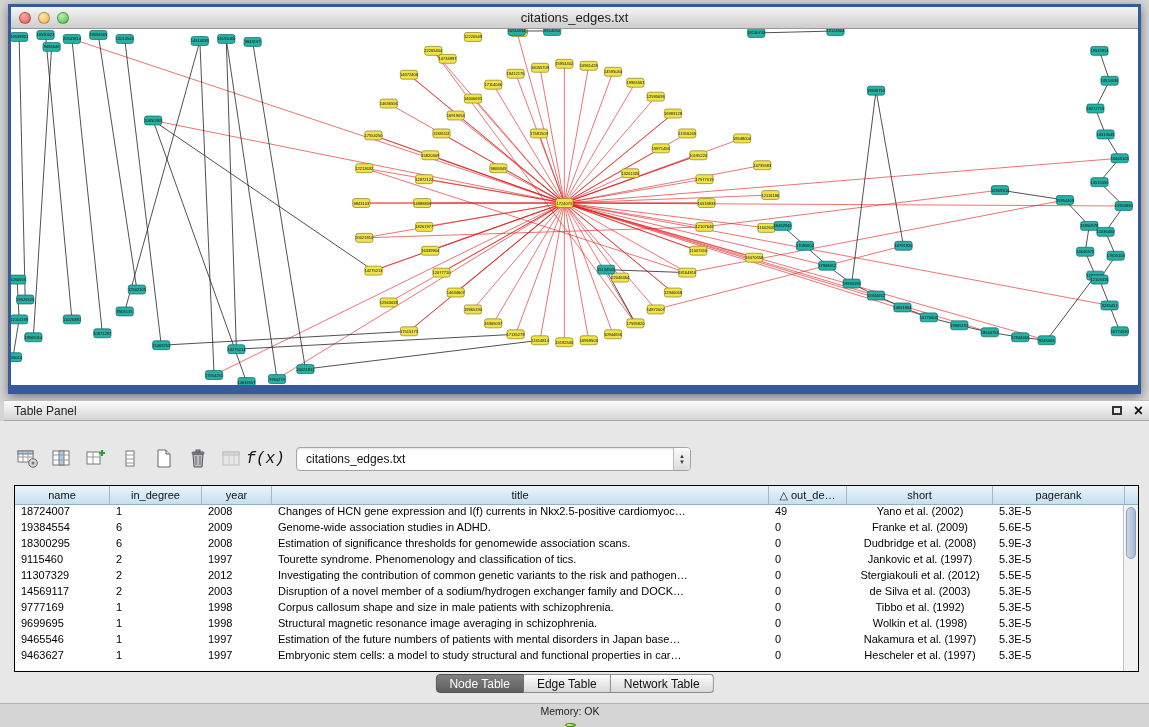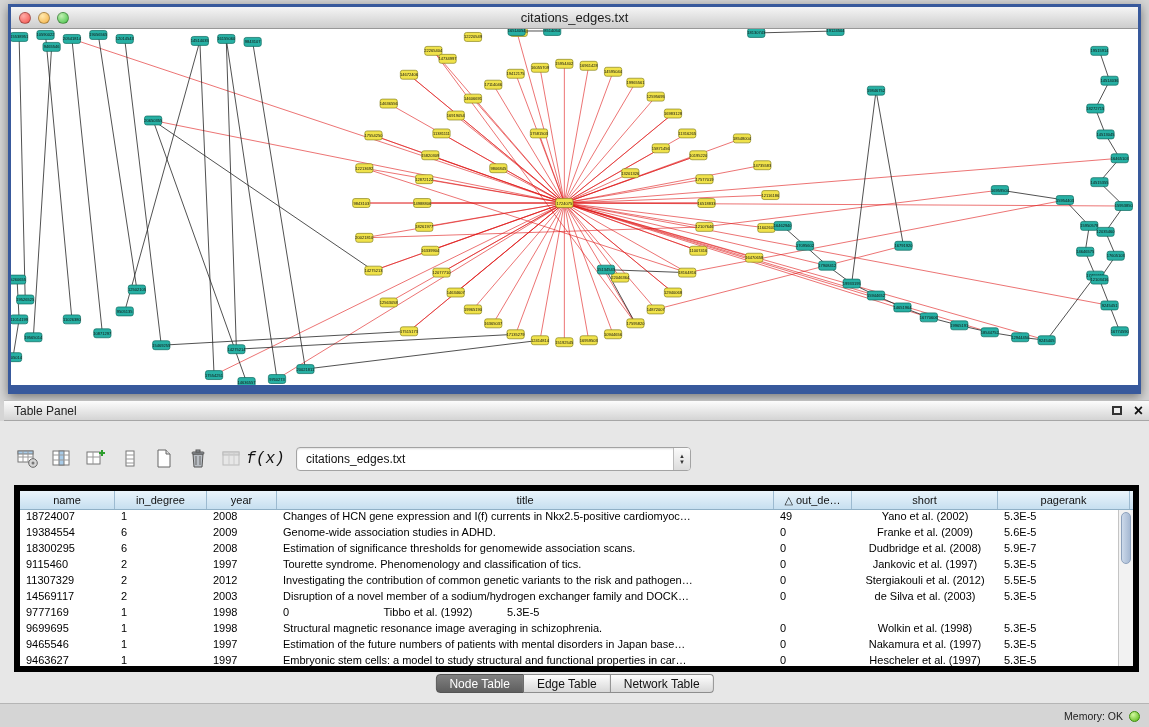--- a/index.html
+++ b/index.html
@@ -59,21 +59,21 @@
   .combo-stepper {
     width:17px; align-self:stretch; border-left:1px solid #bbb;
     display:flex; flex-direction:column; align-items:center; justify-content:center;
     font-size:6px; line-height:6px; color:#333; background:linear-gradient(#fafafa,#dcdcdc);
     border-radius:0 3px 3px 0;
   }
 
   
   .table-wrap {
     position:absolute; left:14px; top:64px; width:1125px; height:187px;
-    background:#fff; border:6px solid #000000;
+    background:#fff; border:1px solid #000000;
   }
   .thead { display:flex; height:19px; background:linear-gradient(#eaf4fb,#c6dff0); border-bottom:1px solid #8fb0c6; }
   .th {
     font-size:11px; color:#111; display:flex; align-items:center; justify-content:center;
     border-right:1px solid #9cbad0; overflow:hidden; white-space:nowrap; flex:none;
   }
   .tbody { position:absolute; top:19px; left:0; right:15px; bottom:0; overflow:hidden; background:#fff; }
   .tr { display:flex; height:16px; align-items:flex-start; }
   .td { font-size:11px; color:#000; white-space:nowrap; overflow:hidden; flex:none; padding:0 6px; }
   .td.center { text-align:center; }
@@ -91,21 +91,21 @@
     background:linear-gradient(#fdfdfd,#d8d8d8); color:#111; white-space:nowrap;
   }
   .tab:first-child { border-left:1px solid #8d8d8d; border-radius:4px 0 0 4px; }
   .tab:last-child { border-radius:0 4px 4px 0; }
   .tab.selected { background:linear-gradient(#818181,#5e5e5e); color:#fff; border-color:#545454; }
 
   
   .statusbar {
     position:absolute; left:0; bottom:0; width:1149px; height:22px;
     display:flex; align-items:center; justify-content:flex-end; gap:6px; padding-right:9px;
-    font-size:10.5px; color:#222;
+    font-size:10.5px; color:#222;flex-direction:column;
   }
   .mem-dot {
     width:11px; height:11px; border-radius:50%;
     background:radial-gradient(circle at 35% 30%, #d2f8a0, #54b411);
     border:1px solid #3e8c0c;
   }
 </style>
 </head>
 <body>
 
@@ -856,21 +856,21 @@
           <div class="td center" style="width: 146px;">Franke et al. (2009)</div>
           <div class="td" style="width: 132px;">5.6E-5</div>
         </div>
         <div class="tr">
           <div class="td" style="width: 95px;">18300295</div>
           <div class="td" style="width: 92px;">6</div>
           <div class="td" style="width: 70px;">2008</div>
           <div class="td" style="width: 497px;">Estimation of significance thresholds for genomewide association scans.</div>
           <div class="td" style="width: 78px;">0</div>
           <div class="td center" style="width: 146px;">Dudbridge et al. (2008)</div>
-          <div class="td" style="width: 132px;">5.9E-7</div>
+          <div class="td" style="width: 132px;">5.9E-3</div>
         </div>
         <div class="tr">
           <div class="td" style="width: 95px;">9115460</div>
           <div class="td" style="width: 92px;">2</div>
           <div class="td" style="width: 70px;">1997</div>
           <div class="td" style="width: 497px;">Tourette syndrome. Phenomenology and classification of tics.</div>
           <div class="td" style="width: 78px;">0</div>
           <div class="td center" style="width: 146px;">Jankovic et al. (1997)</div>
           <div class="td" style="width: 132px;">5.3E-5</div>
         </div>
@@ -889,20 +889,21 @@
           <div class="td" style="width: 70px;">2003</div>
           <div class="td" style="width: 497px;">Disruption of a novel member of a sodium/hydrogen exchanger family and DOCK…</div>
           <div class="td" style="width: 78px;">0</div>
           <div class="td center" style="width: 146px;">de Silva et al. (2003)</div>
           <div class="td" style="width: 132px;">5.3E-5</div>
         </div>
         <div class="tr">
           <div class="td" style="width: 95px;">9777169</div>
           <div class="td" style="width: 92px;">1</div>
           <div class="td" style="width: 70px;">1998</div>
+          <div class="td" style="width: 497px;">Corpus callosum shape and size in male patients with schizophrenia.</div>
           <div class="td" style="width: 78px;">0</div>
           <div class="td center" style="width: 146px;">Tibbo et al. (1992)</div>
           <div class="td" style="width: 132px;">5.3E-5</div>
         </div>
         <div class="tr">
           <div class="td" style="width: 95px;">9699695</div>
           <div class="td" style="width: 92px;">1</div>
           <div class="td" style="width: 70px;">1998</div>
           <div class="td" style="width: 497px;">Structural magnetic resonance image averaging in schizophrenia.</div>
           <div class="td" style="width: 78px;">0</div>

